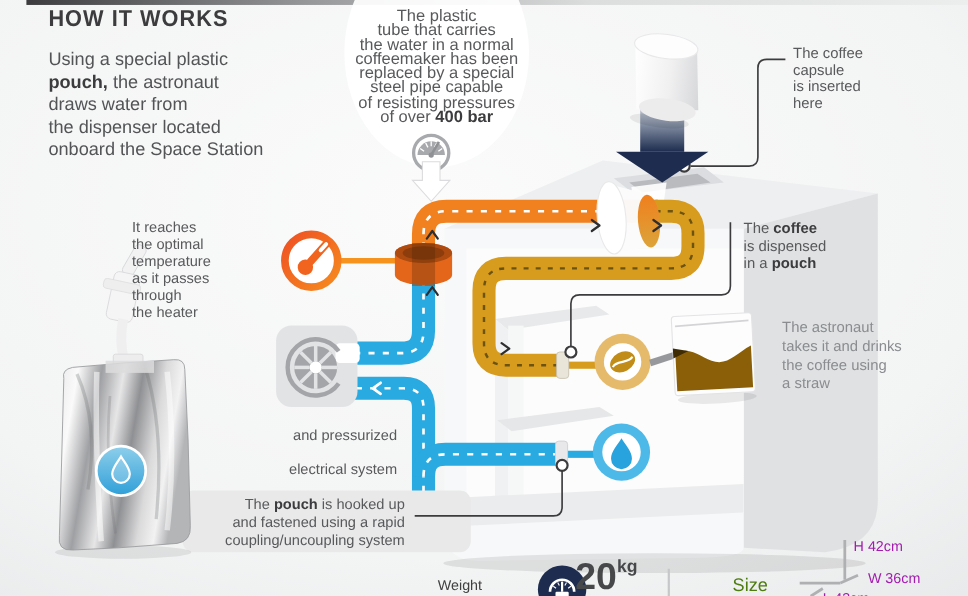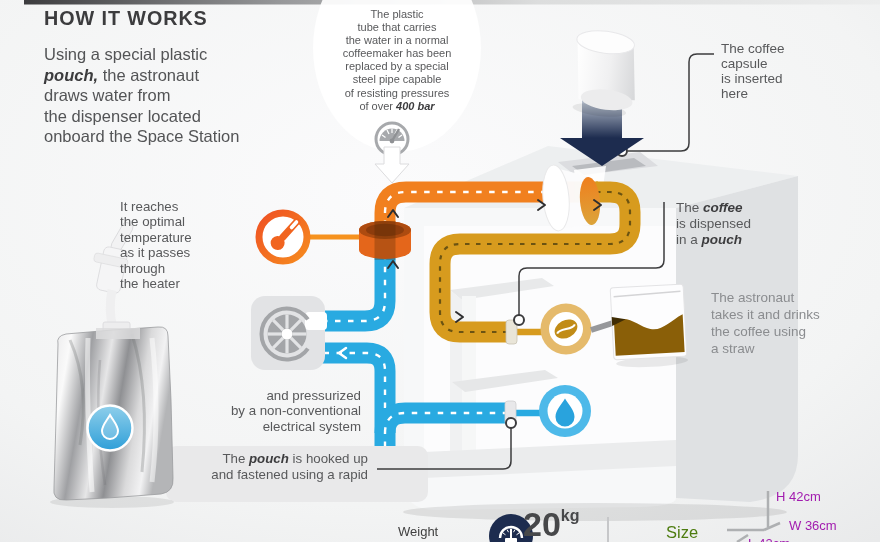--- a/index.html
+++ b/index.html
@@ -5,25 +5,25 @@
   :root{
     --pipe-blue:#29aae1; --pipe-orange:#f1801f; --pipe-amber:#d79b1e;
     --navy:#1d2c4f; --coffee:#8a5f08; --band:#e9e9ea;
     --text-dark:#3c3c3e; --text-body:#58595b; --text-light:#8a8c8f;
   }
   html,body{margin:0;padding:0;}
   body{width:880px;height:542px;position:relative;overflow:hidden;
        font-family:"Liberation Sans","DejaVu Sans",sans-serif;background:#f2f3f4;}
   #scene{position:absolute;left:0;top:0;}
   .txt{position:absolute;color:var(--text-body);}
-  .txt b{color:var(--text-dark);font-style:italic;}
+  .txt b{color:var(--text-dark);}
   #title{left:44px;top:6px;font-size:21px;font-weight:700;letter-spacing:1px;
          color:var(--text-dark);transform:scaleX(.94);transform-origin:left;}
   #intro{left:44px;top:44px;font-size:16.5px;line-height:20.6px;color:#535456;}
-  #tube-callout{left:312px;top:8px;width:170px;text-align:center;font-size:11px;line-height:13.1px;}
+  #tube-callout{left:312px;top:8px;width:170px;text-align:center;font-size:15px;line-height:13.1px;}
   #capsule-callout{left:721px;top:41px;font-size:13.5px;line-height:15px;}
   #heater-callout{left:120px;top:199px;width:127px;text-align:left;font-size:13.3px;line-height:15.4px;}
   #pump-callout{left:180px;top:372px;width:181px;text-align:right;font-size:13.3px;line-height:15.6px;}
   #pouch-callout{left:178px;top:451px;width:190px;text-align:right;font-size:13.3px;line-height:16px;}
   #dispensed-callout{left:676px;top:200px;font-size:13.5px;line-height:16.2px;}
   #straw-callout{left:711px;top:289px;font-size:13.5px;line-height:17px;color:var(--text-light);}
   #weight-label{left:398px;top:524px;font-size:13px;color:#404040;}
   #weight-value{left:523px;top:507px;display:flex;align-items:flex-start;color:#47484a;}
   #weight-value .big{font-size:34px;font-weight:700;line-height:34px;}
   #weight-value .unit{font-size:16px;font-weight:700;padding-bottom:21px;}
@@ -317,27 +317,28 @@
   <span>the optimal</span><br>
   <span>temperature</span><br>
   <span>as it passes</span><br>
   <span>through</span><br>
   <span>the heater</span>
 </div>
 
 <div class="txt" id="pump-callout">
   <br>
   <span>and pressurized</span><br>
-  <span>by a non-conventional</span><br>
+  <br>
   <span>electrical system</span>
 </div>
 
 <div class="txt" id="pouch-callout">
   <span>The </span><b>pouch</b><span> is hooked up</span><br>
   <span>and fastened using a rapid</span><br>
+  <span>coupling/uncoupling system</span>
 </div>
 
 <div class="txt" id="dispensed-callout">
   <span>The </span><b>coffee</b><br>
   <span>is dispensed</span><br>
   <span>in a </span><b>pouch</b>
 </div>
 
 <div class="txt" id="straw-callout">
   <span>The astronaut</span><br>

